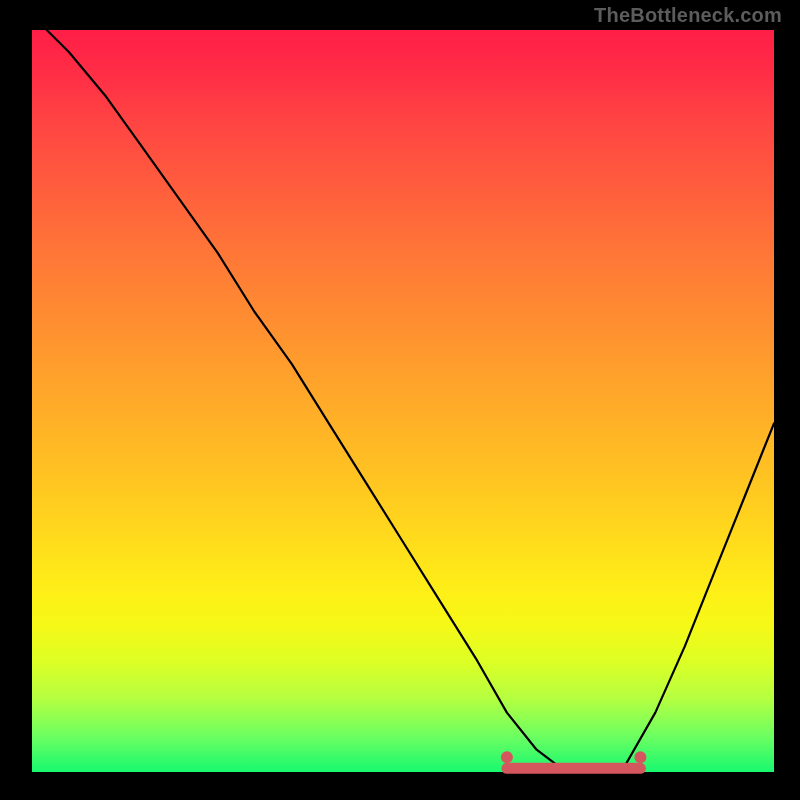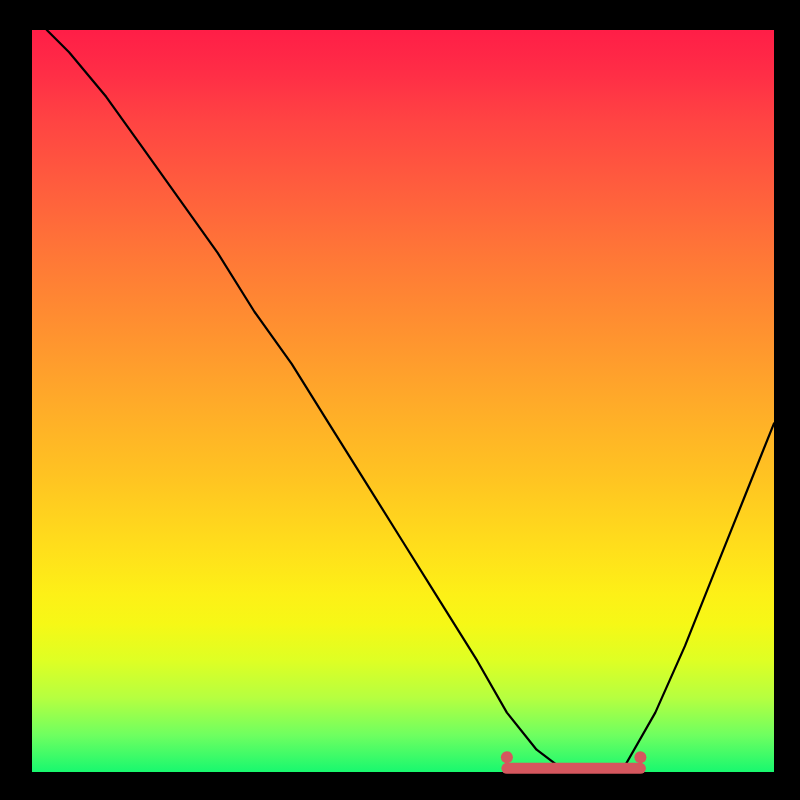--- a/index.html
+++ b/index.html
@@ -75,20 +75,21 @@
     stroke-linejoin: round;
   }
   .dot {
     fill: #d5575e;
   }
 </style>
 </head>
 <body>
 
 <div class="stage">
+  <div class="watermark">TheBottleneck.com</div>
 
   <div class="plot">
     <svg viewBox="0 0 742 742">
       <path class="curve" d="M14.8 0.0 L37.1 22.3 L74.2 66.8 L111.3 118.7 L148.4 170.7 L185.5 222.6 L222.6 282.0 L259.7 333.9 L296.8 393.3 L333.9 452.6 L371.0 512.0 L408.1 571.3 L445.2 630.7 L474.9 682.6 L504.6 719.7 L534.2 742.0 L563.9 742.0 L593.6 734.6 L623.3 682.6 L653.0 615.9 L682.6 541.7 L712.3 467.5 L742.0 393.3"></path>
       <path class="flat" d="M474.9 738.3 L608.4 738.3"></path>
       <circle class="dot" r="6" cx="474.9" cy="727.2"></circle>
       <circle class="dot" r="6" cx="608.4" cy="727.2"></circle>
     </svg>
   </div>
 </div>

